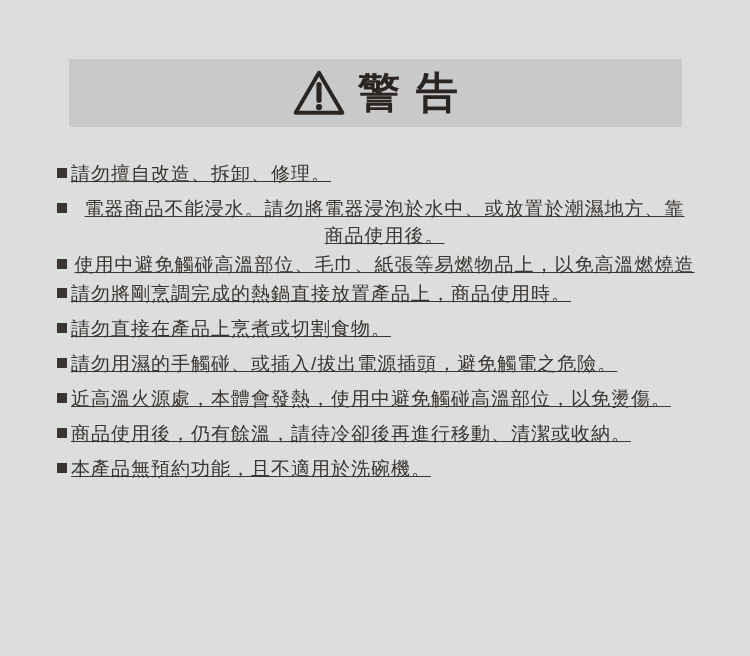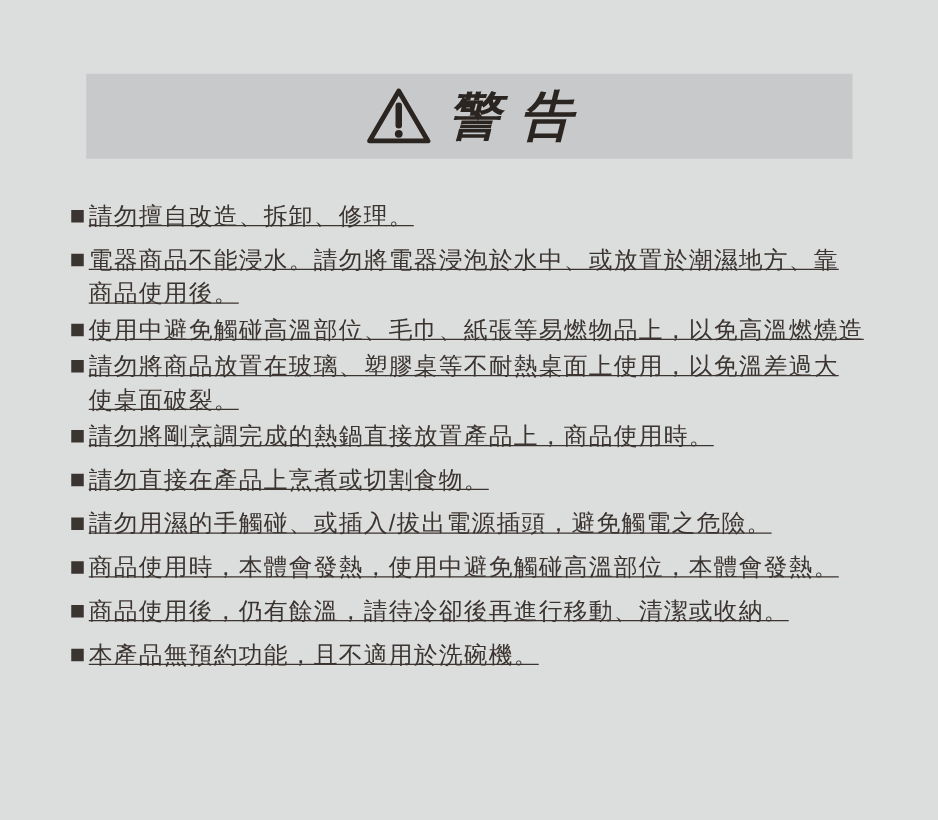--- a/index.html
+++ b/index.html
@@ -15,21 +15,20 @@
     box-sizing: border-box;
   }
   .warning-header {
     width: 613px; height: 68px;
     margin: 0 auto;
     background: #c8c9ca;
     display: flex;
     align-items: center;
     justify-content: center;
     color: #2b2522;
-    font-style: italic;
   }
   .warning-icon svg {
     width: 54px; height: 48px;
     display: block;
   }
   .warning-title {
     font-size: 42px;
     font-weight: bold;
     letter-spacing: 16px;
     margin-left: 12px;
@@ -45,21 +44,21 @@
     font-size: 19px;
     letter-spacing: 1px;
     text-decoration: underline;
   }
   .warning-list li {
     position: relative;
     padding-left: 14px;
     line-height: 27px;
     margin-bottom: 8px;
   }
-  .warning-list li.two-line { margin-bottom: 2px; }
+  .warning-list li.two-line { margin-bottom: 2px; text-align: center; }
   .bullet {
     position: absolute;
     left: 0; top: 8px;
     width: 10px; height: 10px;
     background: #3b3531;
   }
   .line { display: block; }
 </style>
 </head>
 <body>
@@ -88,45 +87,40 @@
       <span class="bullet"></span>
       <span class="line">電器商品不能浸水。請勿將電器浸泡於水中、或放置於潮濕地方、靠</span>
       <span class="line">商品使用後。</span>
     </li>
 
     <li class="two-line">
       <span class="bullet"></span>
       <span class="line">使用中避免觸碰高溫部位、毛巾、紙張等易燃物品上，以免高溫燃燒造</span>
     </li>
 
-    <li class="two-line">
-      <span class="bullet"></span>
-      <span class="line">請勿將商品放置在玻璃、塑膠桌等不耐熱桌面上使用，以免溫差過大</span>
-      <span class="line">使桌面破裂。</span>
-    </li>
 
     <li>
       <span class="bullet"></span>
       <span class="line">請勿將剛烹調完成的熱鍋直接放置產品上，商品使用時。</span>
     </li>
 
 
     <li>
       <span class="bullet"></span>
       <span class="line">請勿直接在產品上烹煮或切割食物。</span>
     </li>
 
     <li>
       <span class="bullet"></span>
       <span class="line">請勿用濕的手觸碰、或插入/拔出電源插頭，避免觸電之危險。</span>
     </li>
 
     <li>
       <span class="bullet"></span>
-      <span class="line">商品使用時，本體會發熱，使用中避免觸碰高溫部位，本體會發熱。</span>
+      <span class="line">近高溫火源處，本體會發熱，使用中避免觸碰高溫部位，以免燙傷。</span>
     </li>
 
     <li>
       <span class="bullet"></span>
       <span class="line">商品使用後，仍有餘溫，請待冷卻後再進行移動、清潔或收納。</span>
     </li>
 
     <li>
       <span class="bullet"></span>
       <span class="line">本產品無預約功能，且不適用於洗碗機。</span>

